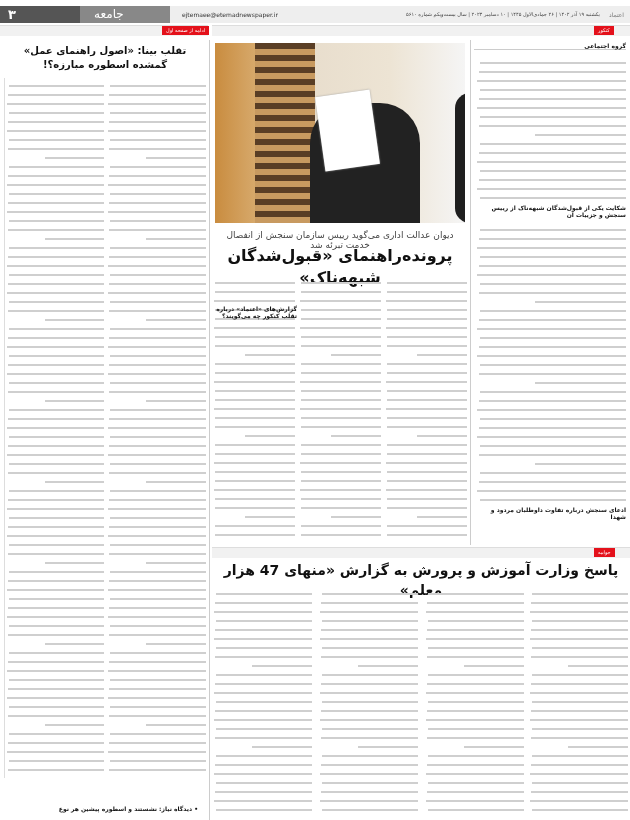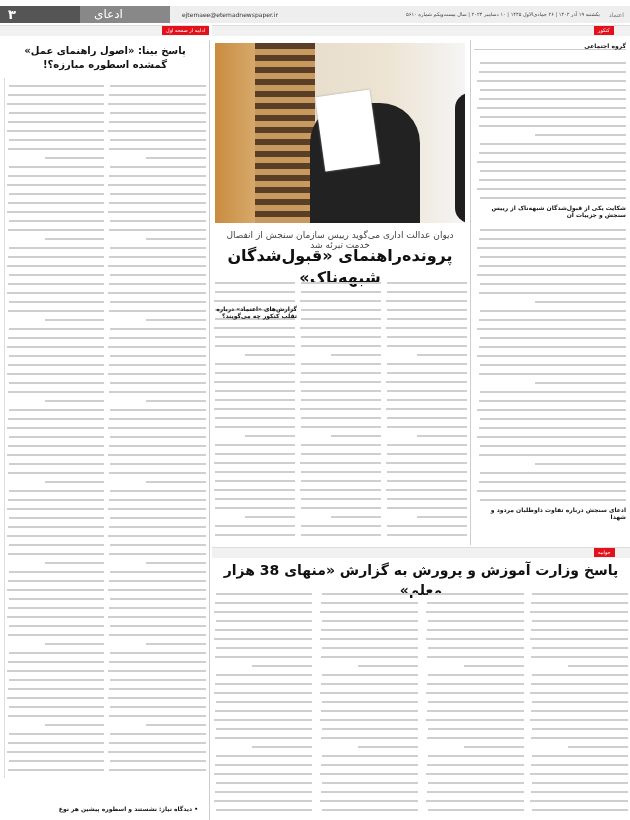--- a/index.html
+++ b/index.html
@@ -17,35 +17,35 @@
 .line{height:7px;border-bottom:2px solid #cfcfcf;margin:2px 0 0}
 .h{direction:rtl;text-align:center;font-weight:bold;color:#111}
 .photo{position:absolute;left:215px;top:43px;width:250px;height:180px;background:linear-gradient(90deg,#c98c3f 0,#d8ac70 18%,#e7dccb 30%,#ede4d4 70%,#f5f5f5 100%);overflow:hidden}
 .vr{position:absolute;width:1px;background:#ccc}
 </style>
 </head>
 <body>
 
 <div class="topbar">
  <div class="pg">۳</div>
- <div class="sect">ادعای</div>
+ <div class="sect">جامعه</div>
  <div class="email">ejtemaee@etemadnewspaper.ir</div>
  <div class="dateline">یکشنبه ۱۹ آذر ۱۴۰۲ | ۲۶ جمادی‌الاول ۱۴۴۵ | ۱۰ دسامبر ۲۰۲۳ | سال بیست‌ویکم شماره ۵۶۱۰</div>
  <div class="logo">اعتماد</div>
 </div>
 
 <div class="sub" style="left:0;width:208px"></div>
 <div class="sub" style="left:212px;width:418px"></div>
 <div class="tag" style="left:162px;top:26px">ادامه از صفحه اول</div>
 <div class="tag" style="left:594px;top:26px">کنکور</div>
 
 <div class="vr" style="left:209px;top:40px;height:780px"></div>
 <div class="vr" style="left:470px;top:40px;height:505px"></div>
 
-<div class="h" style="position:absolute;left:10px;top:44px;width:190px;font-size:10px;line-height:14px">پاسخ بینا: «اصول راهنمای عمل» گمشده اسطوره مبارزه؟!</div>
+<div class="h" style="position:absolute;left:10px;top:44px;width:190px;font-size:10px;line-height:14px">تقلب بینا: «اصول راهنمای عمل» گمشده اسطوره مبارزه؟!</div>
 <div class="col" style="left:4px;top:78px;width:100px;height:700px;border-left:1px solid #ddd">
     <div class="line" style="width: 96%; margin-left: auto;"></div>
     <div class="line" style="width: 97%; margin-left: auto;"></div>
     <div class="line" style="width: 98%; margin-left: auto;"></div>
     <div class="line" style="width: 96%; margin-left: auto;"></div>
     <div class="line" style="width: 97%; margin-left: auto;"></div>
     <div class="line" style="width: 98%; margin-left: auto;"></div>
     <div class="line" style="width: 96%; margin-left: auto;"></div>
     <div class="line" style="width: 97%; margin-left: auto;"></div>
     <div class="line" style="width: 60%; margin-left: auto;"></div>
@@ -360,21 +360,21 @@
     <div class="line" style="width: 60%; margin-left: auto;"></div>
     <div class="line" style="width: 96%; margin-left: auto;"></div>
     <div class="line" style="width: 97%; margin-left: auto;"></div>
     <div class="line" style="width: 98%; margin-left: auto;"></div>
     <div class="line" style="width: 96%; margin-left: auto;"></div>
   </div>
 <div class="h" style="position:absolute;left:474px;top:506px;width:152px;font-size:6px;text-align:right">ادعای سنجش درباره تفاوت داوطلبان مردود و شهدا</div>
 
 <div class="sub" style="left:212px;top:547px;width:418px"></div>
 <div class="tag" style="left:594px;top:548px">جوابیه</div>
-<div class="h" style="position:absolute;left:212px;top:560px;width:418px;font-size:14px;line-height:20px">پاسخ وزارت آموزش و پرورش به گزارش «منهای 38 هزار معلم»</div>
+<div class="h" style="position:absolute;left:212px;top:560px;width:418px;font-size:14px;line-height:20px">پاسخ وزارت آموزش و پرورش به گزارش «منهای 47 هزار معلم»</div>
 <div class="col" style="left:212px;top:586px;width:100px;height:230px">
     <div class="line" style="width: 96%; margin-left: auto;"></div>
     <div class="line" style="width: 97%; margin-left: auto;"></div>
     <div class="line" style="width: 98%; margin-left: auto;"></div>
     <div class="line" style="width: 96%; margin-left: auto;"></div>
     <div class="line" style="width: 97%; margin-left: auto;"></div>
     <div class="line" style="width: 98%; margin-left: auto;"></div>
     <div class="line" style="width: 96%; margin-left: auto;"></div>
     <div class="line" style="width: 97%; margin-left: auto;"></div>
     <div class="line" style="width: 60%; margin-left: auto;"></div>

